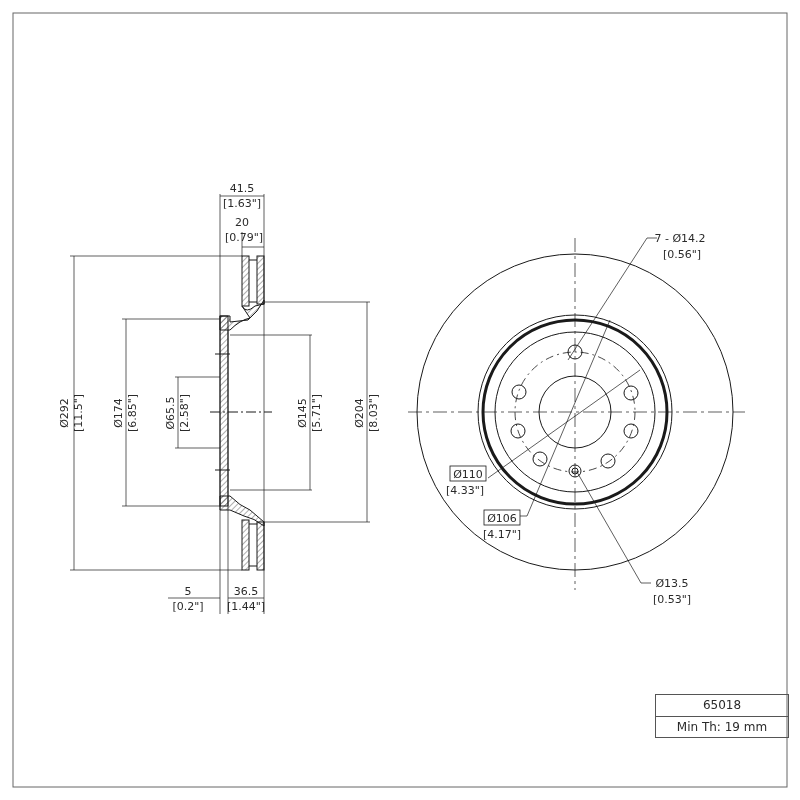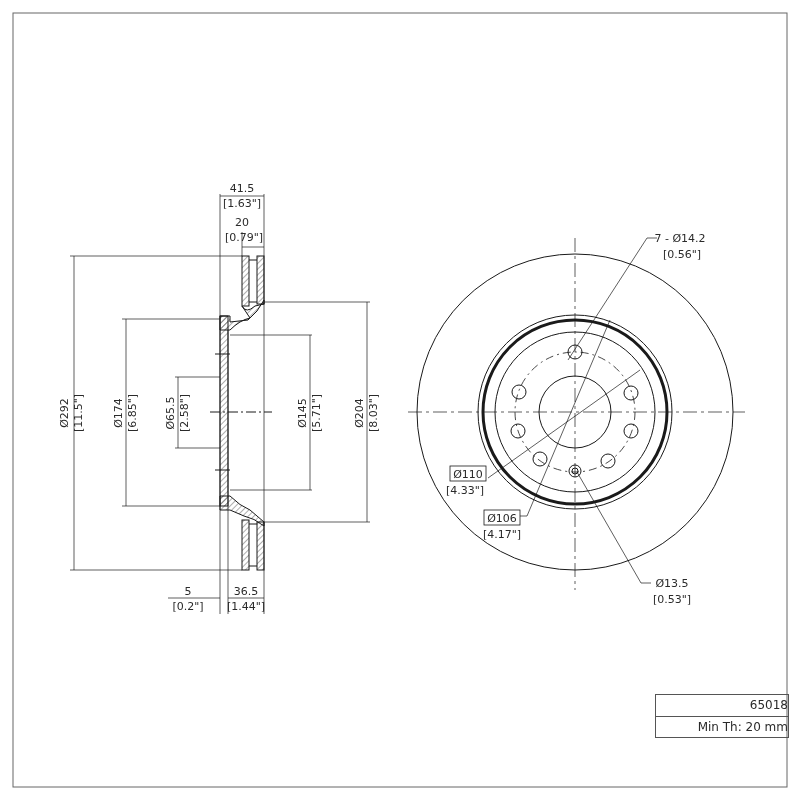--- a/index.html
+++ b/index.html
@@ -1,20 +1,20 @@
 <!DOCTYPE html>
 <html><head>
 <meta charset="utf-8">
 <style>
   html, body { margin:0; padding:0; background:#ffffff; }
   body { width:800px; height:800px; position:relative; overflow:hidden; font-family:"DejaVu Sans", sans-serif; }
   #sheet { position:absolute; left:0; top:0; width:800px; height:800px; }
   .dim-text { font-family:"DejaVu Sans", sans-serif; font-size:11px; fill:#2a2a2a; }
   .title-block { position:absolute; left:655px; top:694px; width:132px; border:1px solid #555; font-family:"DejaVu Sans", sans-serif; font-size:12px; color:#2a2a2a; }
-  .title-block .row { height:20.5px; line-height:20.5px; text-align:right; border-top:1px solid #555; }
+  .title-block .row { height:20.5px; line-height:20.5px; text-align:center; border-top:1px solid #555; }
   .title-block .row:first-child { border-top:none; }
 </style>
 </head>
 <body>
 
 <svg id="sheet" width="800" height="800" viewBox="0 0 800 800" xmlns="http://www.w3.org/2000/svg">
   <defs>
     <pattern id="hatch" patternUnits="userSpaceOnUse" width="4" height="4" patternTransform="rotate(45)">
       <line x1="0" y1="0" x2="0" y2="4" stroke="#333" stroke-width="0.8"></line>
     </pattern>
@@ -138,14 +138,14 @@
   <text class="dim-text" x="468" y="478" text-anchor="middle">Ø110</text>
   <text class="dim-text" x="465" y="494" text-anchor="middle">[4.33"]</text>
   <text class="dim-text" x="502" y="522" text-anchor="middle">Ø106</text>
   <text class="dim-text" x="502" y="538" text-anchor="middle">[4.17"]</text>
   <text class="dim-text" x="672" y="587" text-anchor="middle">Ø13.5</text>
   <text class="dim-text" x="672" y="603" text-anchor="middle">[0.53"]</text>
 </svg>
 
 <div class="title-block">
   <div class="row">65018</div>
-  <div class="row">Min Th: 20 mm</div>
+  <div class="row">Min Th: 19 mm</div>
 </div>
 
 </body></html>

